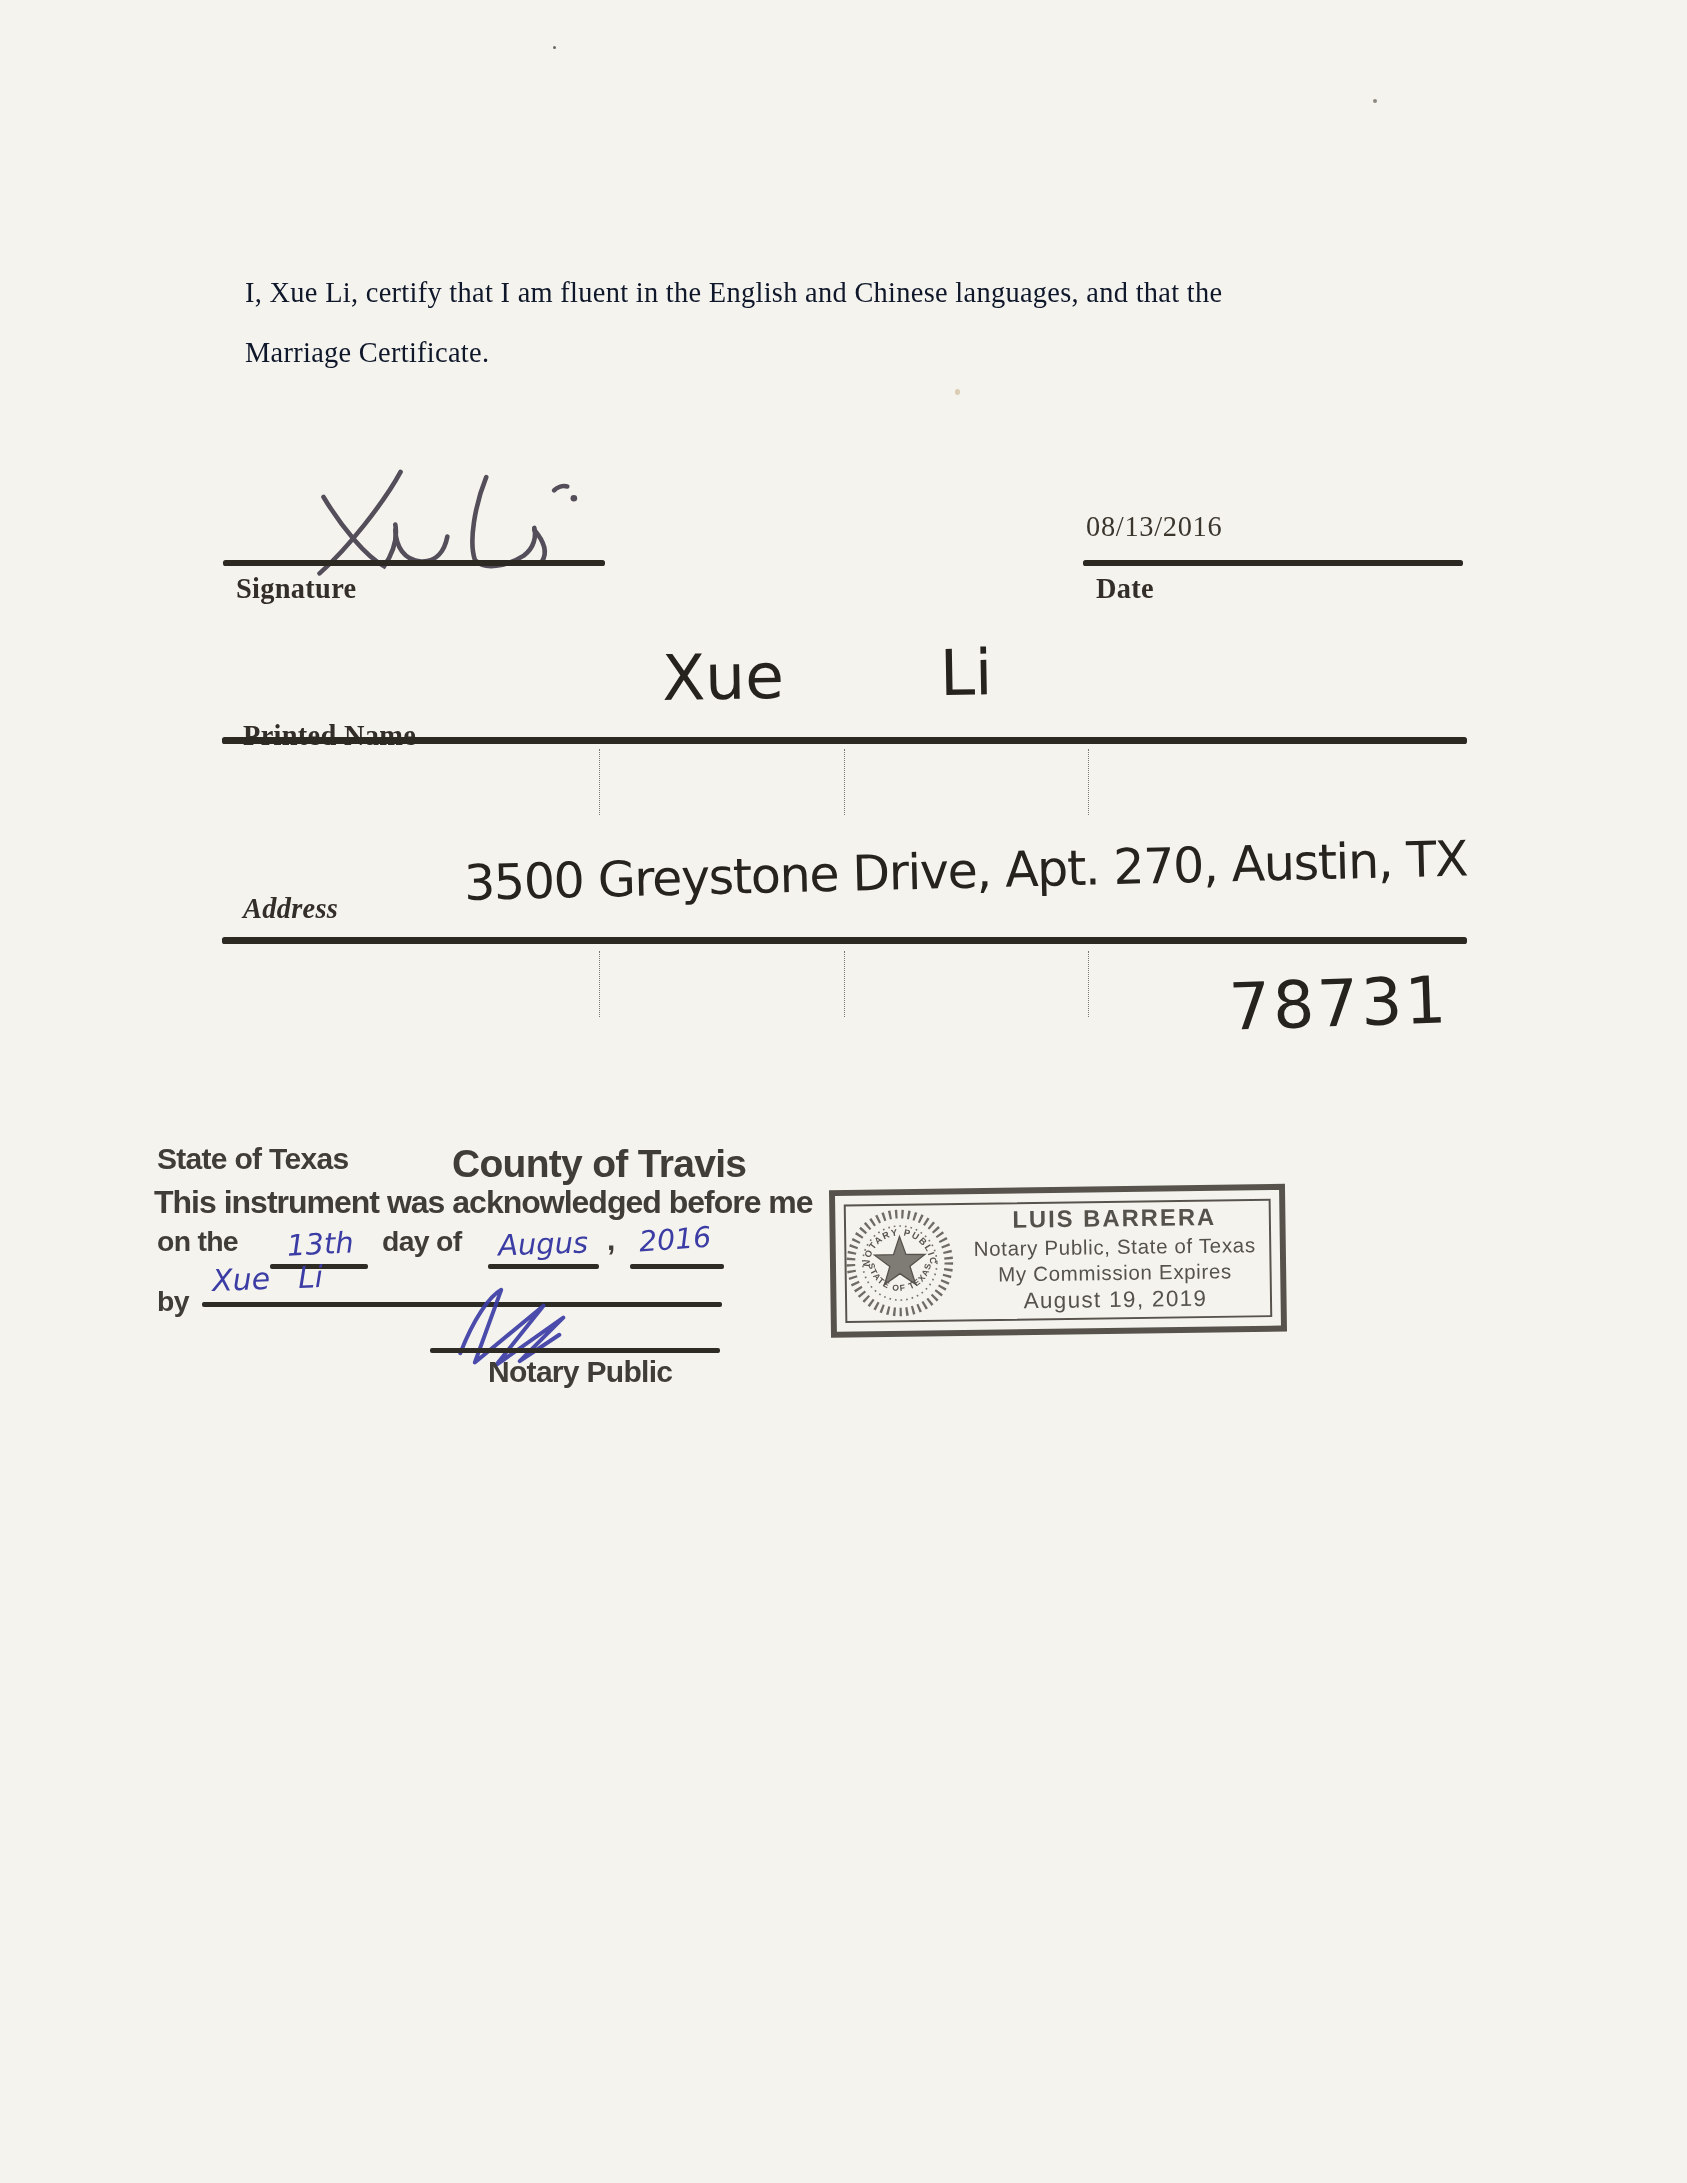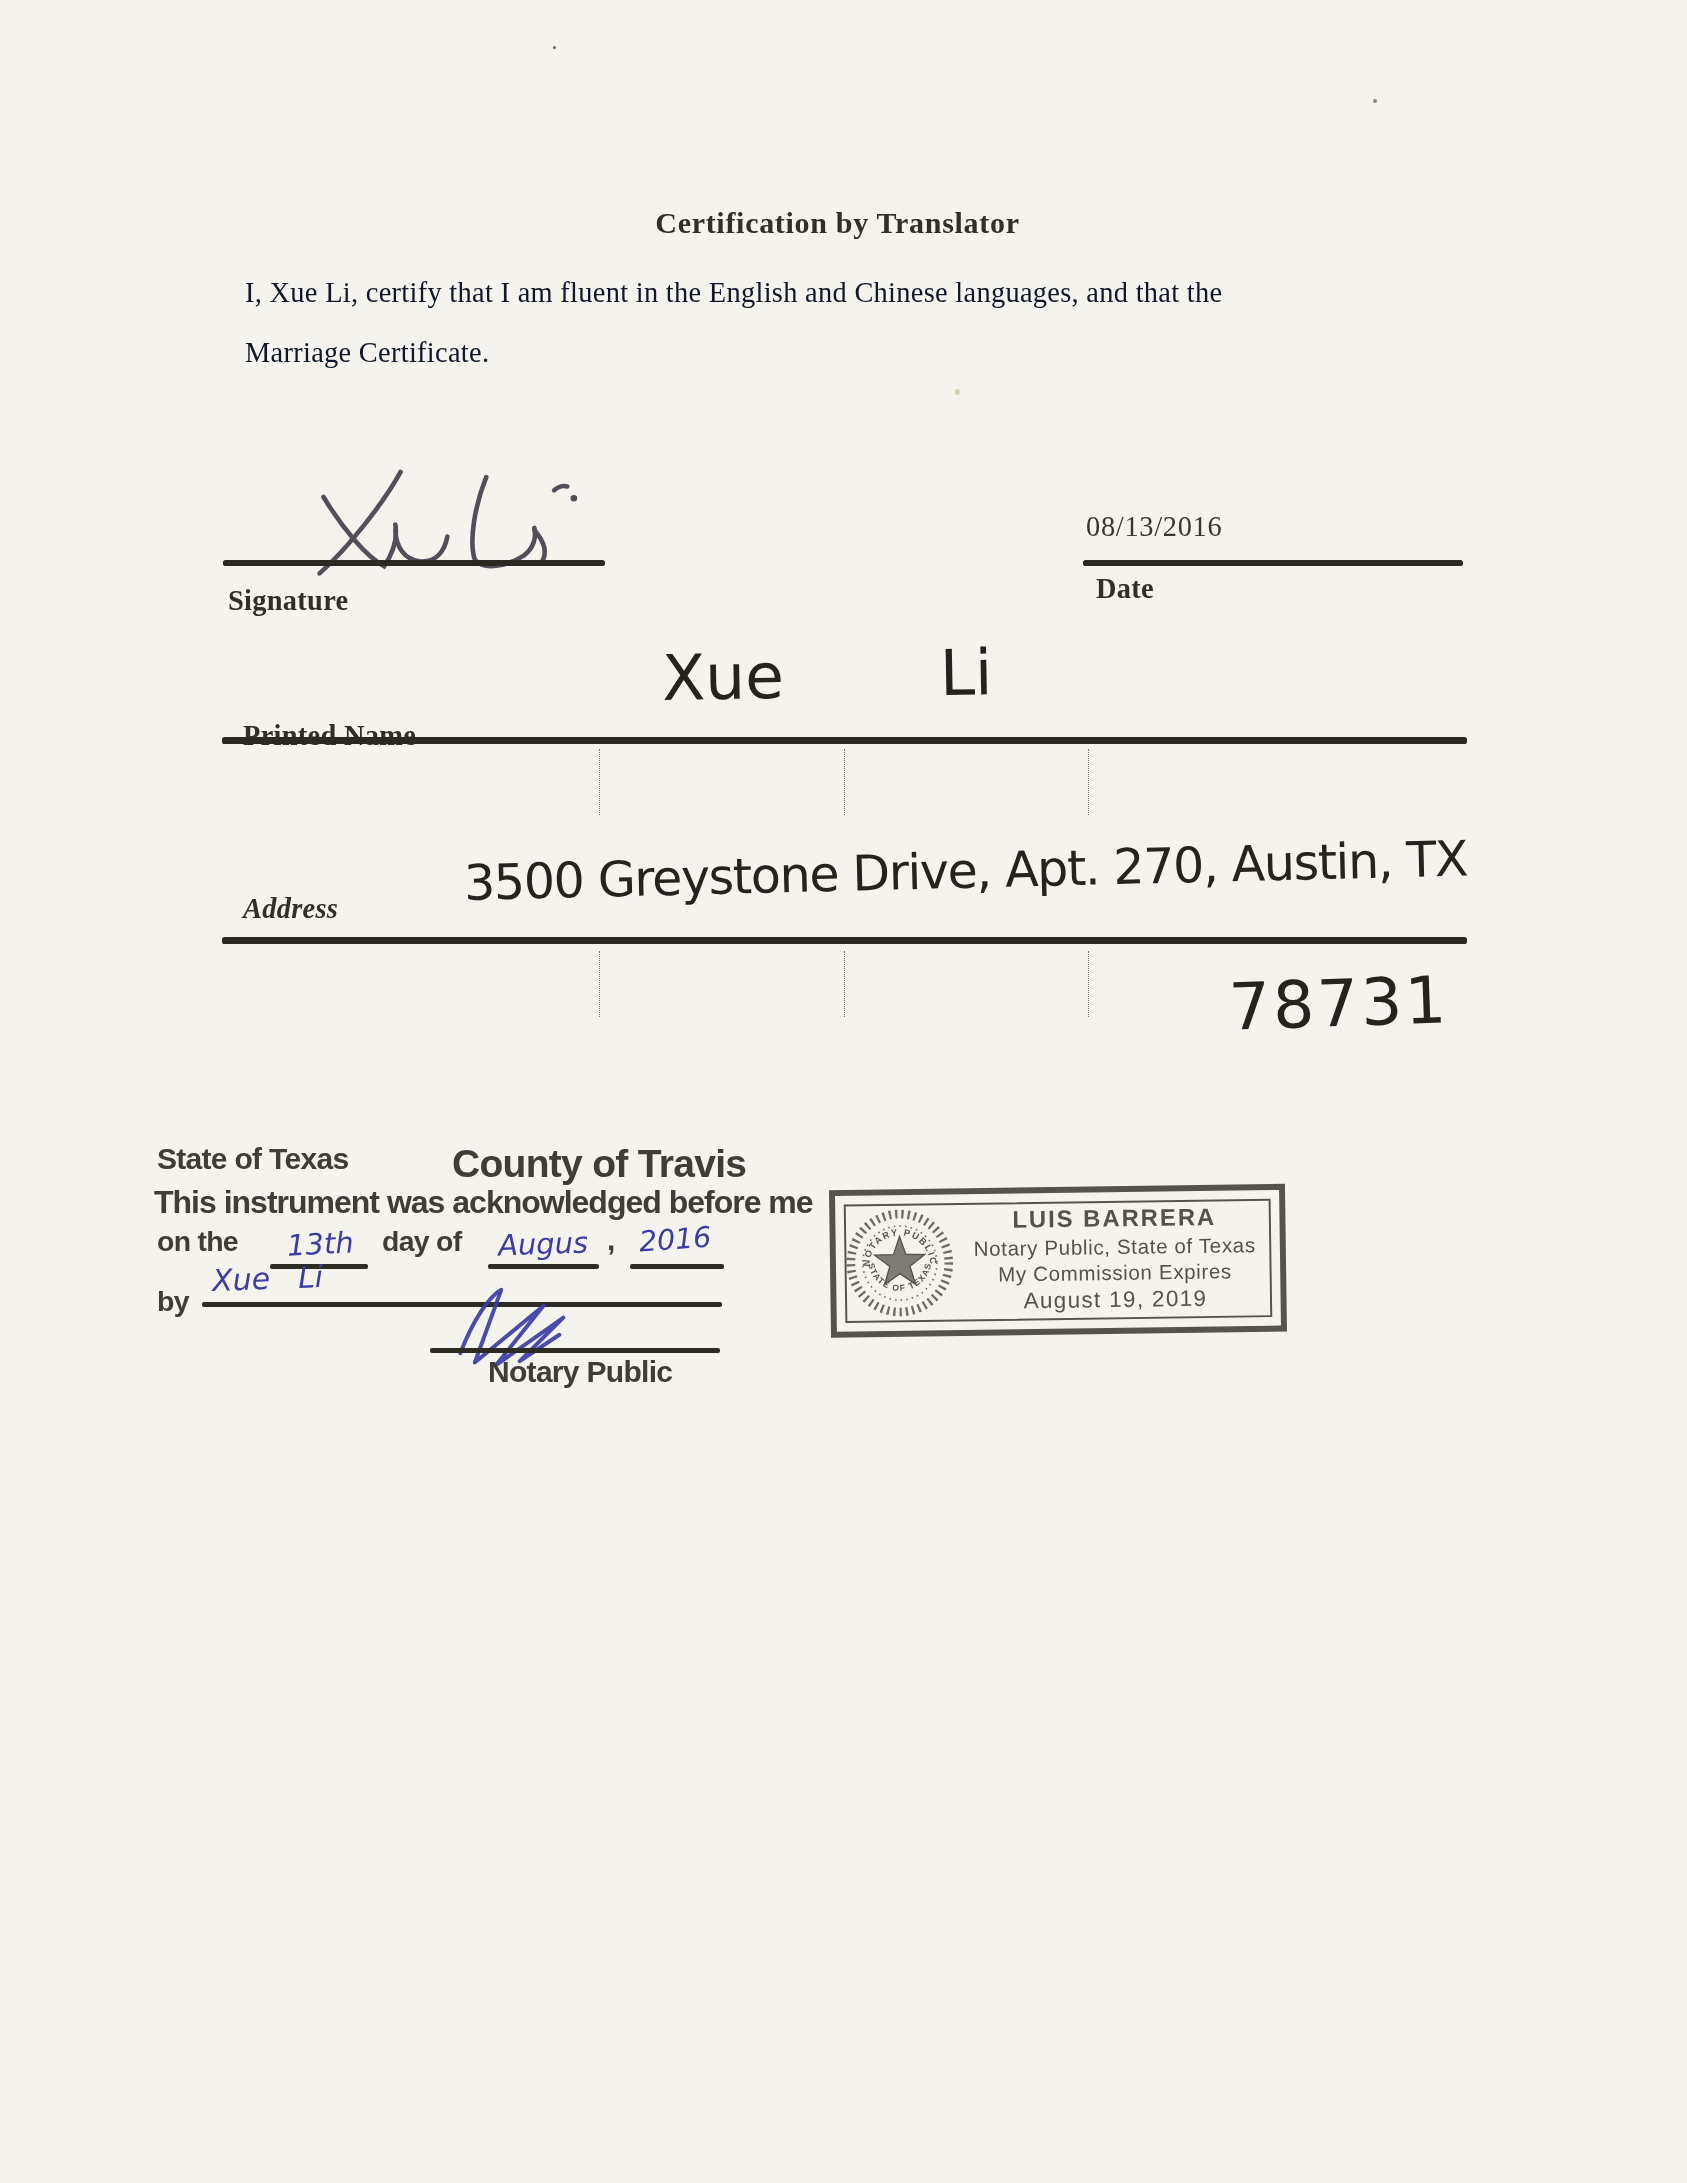--- a/index.html
+++ b/index.html
@@ -60,41 +60,40 @@
 </style>
 </head>
 <body>
 
 <div class="page">
 
   <div class="abs speck" style="left:553px;top:46px;width:3.3px;height:3.3px;background:#6b675f;"></div>
   <div class="abs speck" style="left:1373px;top:99px;width:4px;height:4px;background:#8d897f;"></div>
   <div class="abs speck" style="left:955px;top:389px;width:4.6px;height:6px;background:#d9cdb4;"></div>
 
-  <div class="abs doc-title">Certification by Translator</div>
 
   <div class="abs paragraph">
     <div>I, Xue Li, certify that I am fluent in the English and Chinese languages, and that the</div>
     <div>Marriage Certificate.</div>
   </div>
 
   <svg class="abs" style="left:291px;top:464px;" width="318" height="112" viewBox="0 0 480 170">
     <g fill="none" stroke="#3e3746" stroke-width="7" stroke-linecap="round" opacity="0.88">
       <path d="M165,12 C140,58 85,128 42,166"></path>
       <path d="M48,50 C75,95 112,140 140,155 C155,133 160,110 157,92"></path>
       <path d="M157,100 C158,125 170,146 196,148 C220,149 232,131 236,110"></path>
       <path d="M295,20 C278,62 268,118 278,146 C292,161 325,156 352,139 C368,127 371,110 368,97"></path>
       <path d="M368,100 C380,114 389,132 380,147"></path>
       <path d="M398,40 C402,36 410,32 418,34"></path>
     </g>
     <circle cx="428" cy="52" r="5" fill="#3e3746" opacity="0.88"></circle>
   </svg>
 
   <div class="abs rule" style="left:223px;top:560px;width:382px;height:6px;"></div>
-  <div class="abs serif-label" style="left:228px;top:573px;margin-top:12px;">Signature</div>
+  <div class="abs serif-label" style="left:236px;top:573px;">Signature</div>
 
   <div class="abs serif-value" style="left:1086px;top:511px;">08/13/2016</div>
   <div class="abs rule" style="left:1083px;top:560px;width:380px;height:6px;"></div>
   <div class="abs serif-label" style="left:1096px;top:573px;">Date</div>
 
   <div class="abs serif-label" style="left:243px;top:720px;text-align:right;">Printed Name</div>
   <div class="abs hand" style="left:662px;top:639px;font-size:63px;word-spacing:136px;transform:rotate(-1deg);">Xue Li</div>
   <div class="abs rule" style="left:222px;top:737px;width:1245px;height:6.6px;"></div>
   <div class="abs dotline" style="left:599px;top:749px;height:66px;"></div>
   <div class="abs dotline" style="left:844px;top:749px;height:66px;"></div>

